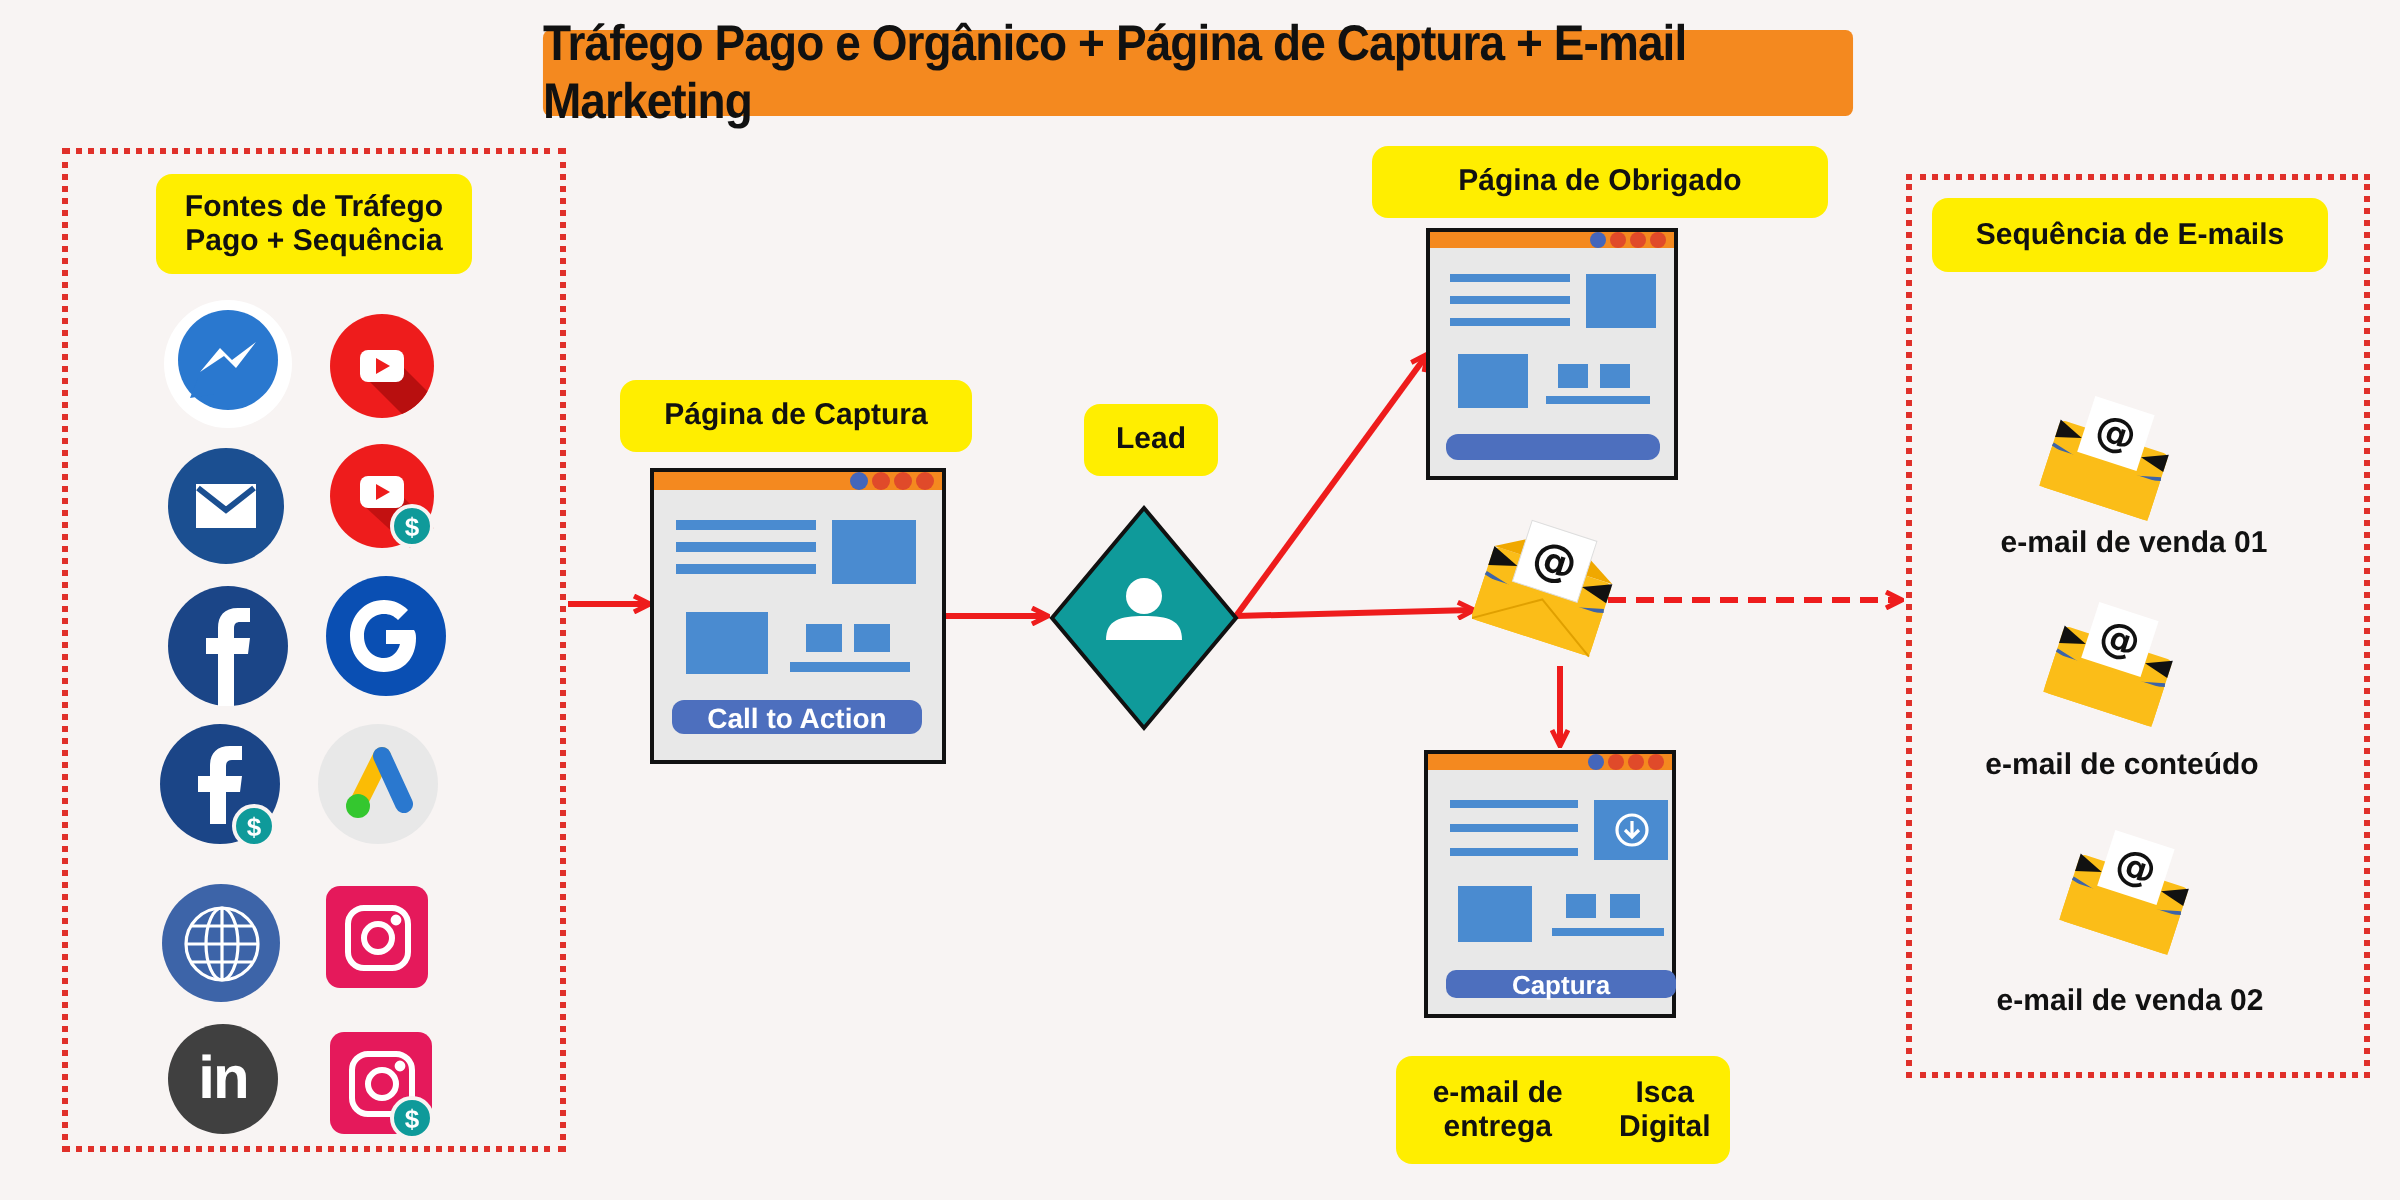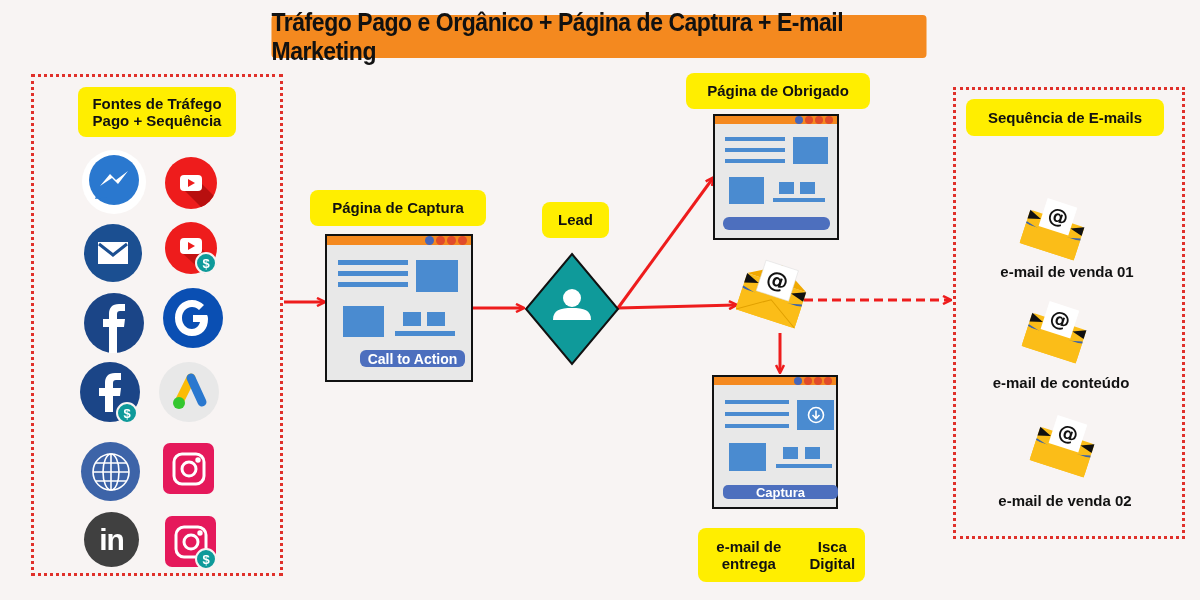--- a/index.html
+++ b/index.html
@@ -182,31 +182,31 @@
   <div class="dot" style="right:15px; background:#e04a2a;"></div>
   <div class="dot" style="right:4px; background:#e04a2a;"></div>
   <div class="blue" style="left:11px; top:24px; width:70px; height:5px;"></div>
   <div class="blue" style="left:11px; top:35px; width:70px; height:5px;"></div>
   <div class="blue" style="left:11px; top:46px; width:70px; height:5px;"></div>
   <div class="blue" style="left:89px; top:24px; width:42px; height:32px;"></div>
   <div class="blue" style="left:16px; top:70px; width:41px; height:31px;"></div>
   <div class="blue" style="left:76px; top:76px; width:18px; height:14px;"></div>
   <div class="blue" style="left:100px; top:76px; width:18px; height:14px;"></div>
   <div class="blue" style="left:68px; top:95px; width:60px; height:5px;"></div>
-  <div class="cta" style="left:9px; top:114px; width:105px; height:17px;margin-left:24px;">Call to Action</div>
+  <div class="cta" style="left:9px; top:114px; width:125px; height:17px;">Call to Action</div>
 </div>
 
 <div class="abs tag" style="left:542px; top:202px; width:67px; height:36px; font-size:15px;">Lead</div>
 <svg class="abs" style="left:524px; top:252px;" width="96" height="114" viewBox="0 0 96 114">
   <polygon points="48,2 94,57 48,112 2,57" fill="#0f9a9a" stroke="#111" stroke-width="2"></polygon>
   <circle cx="48" cy="46" r="9" fill="#fff"></circle>
   <path d="M29 68 C29 58 36 56 48 56 C60 56 67 58 67 68 Z" fill="#fff"></path>
 </svg>
 
-<div class="abs tag" style="left:686px; top:73px; width:184px; height:36px; font-size:15px;">Página de Obrigado</div>
+<div class="abs tag" style="left:686px; top:73px; width:228px; height:36px; font-size:15px;">Página de Obrigado</div>
 <div class="browser" style="left:713px; top:114px; width:126px; height:126px;">
   <div class="bar" style="height:8px;"></div>
   <div class="dot" style="right:34px; width:8px; height:8px; background:#4466bb;"></div>
   <div class="dot" style="right:24px; width:8px; height:8px; background:#e04a2a;"></div>
   <div class="dot" style="right:14px; width:8px; height:8px; background:#e04a2a;"></div>
   <div class="dot" style="right:4px; width:8px; height:8px; background:#e04a2a;"></div>
   <div class="blue" style="left:10px; top:21px; width:60px; height:4px;"></div>
   <div class="blue" style="left:10px; top:32px; width:60px; height:4px;"></div>
   <div class="blue" style="left:10px; top:43px; width:60px; height:4px;"></div>
   <div class="blue" style="left:78px; top:21px; width:35px; height:27px;"></div>

